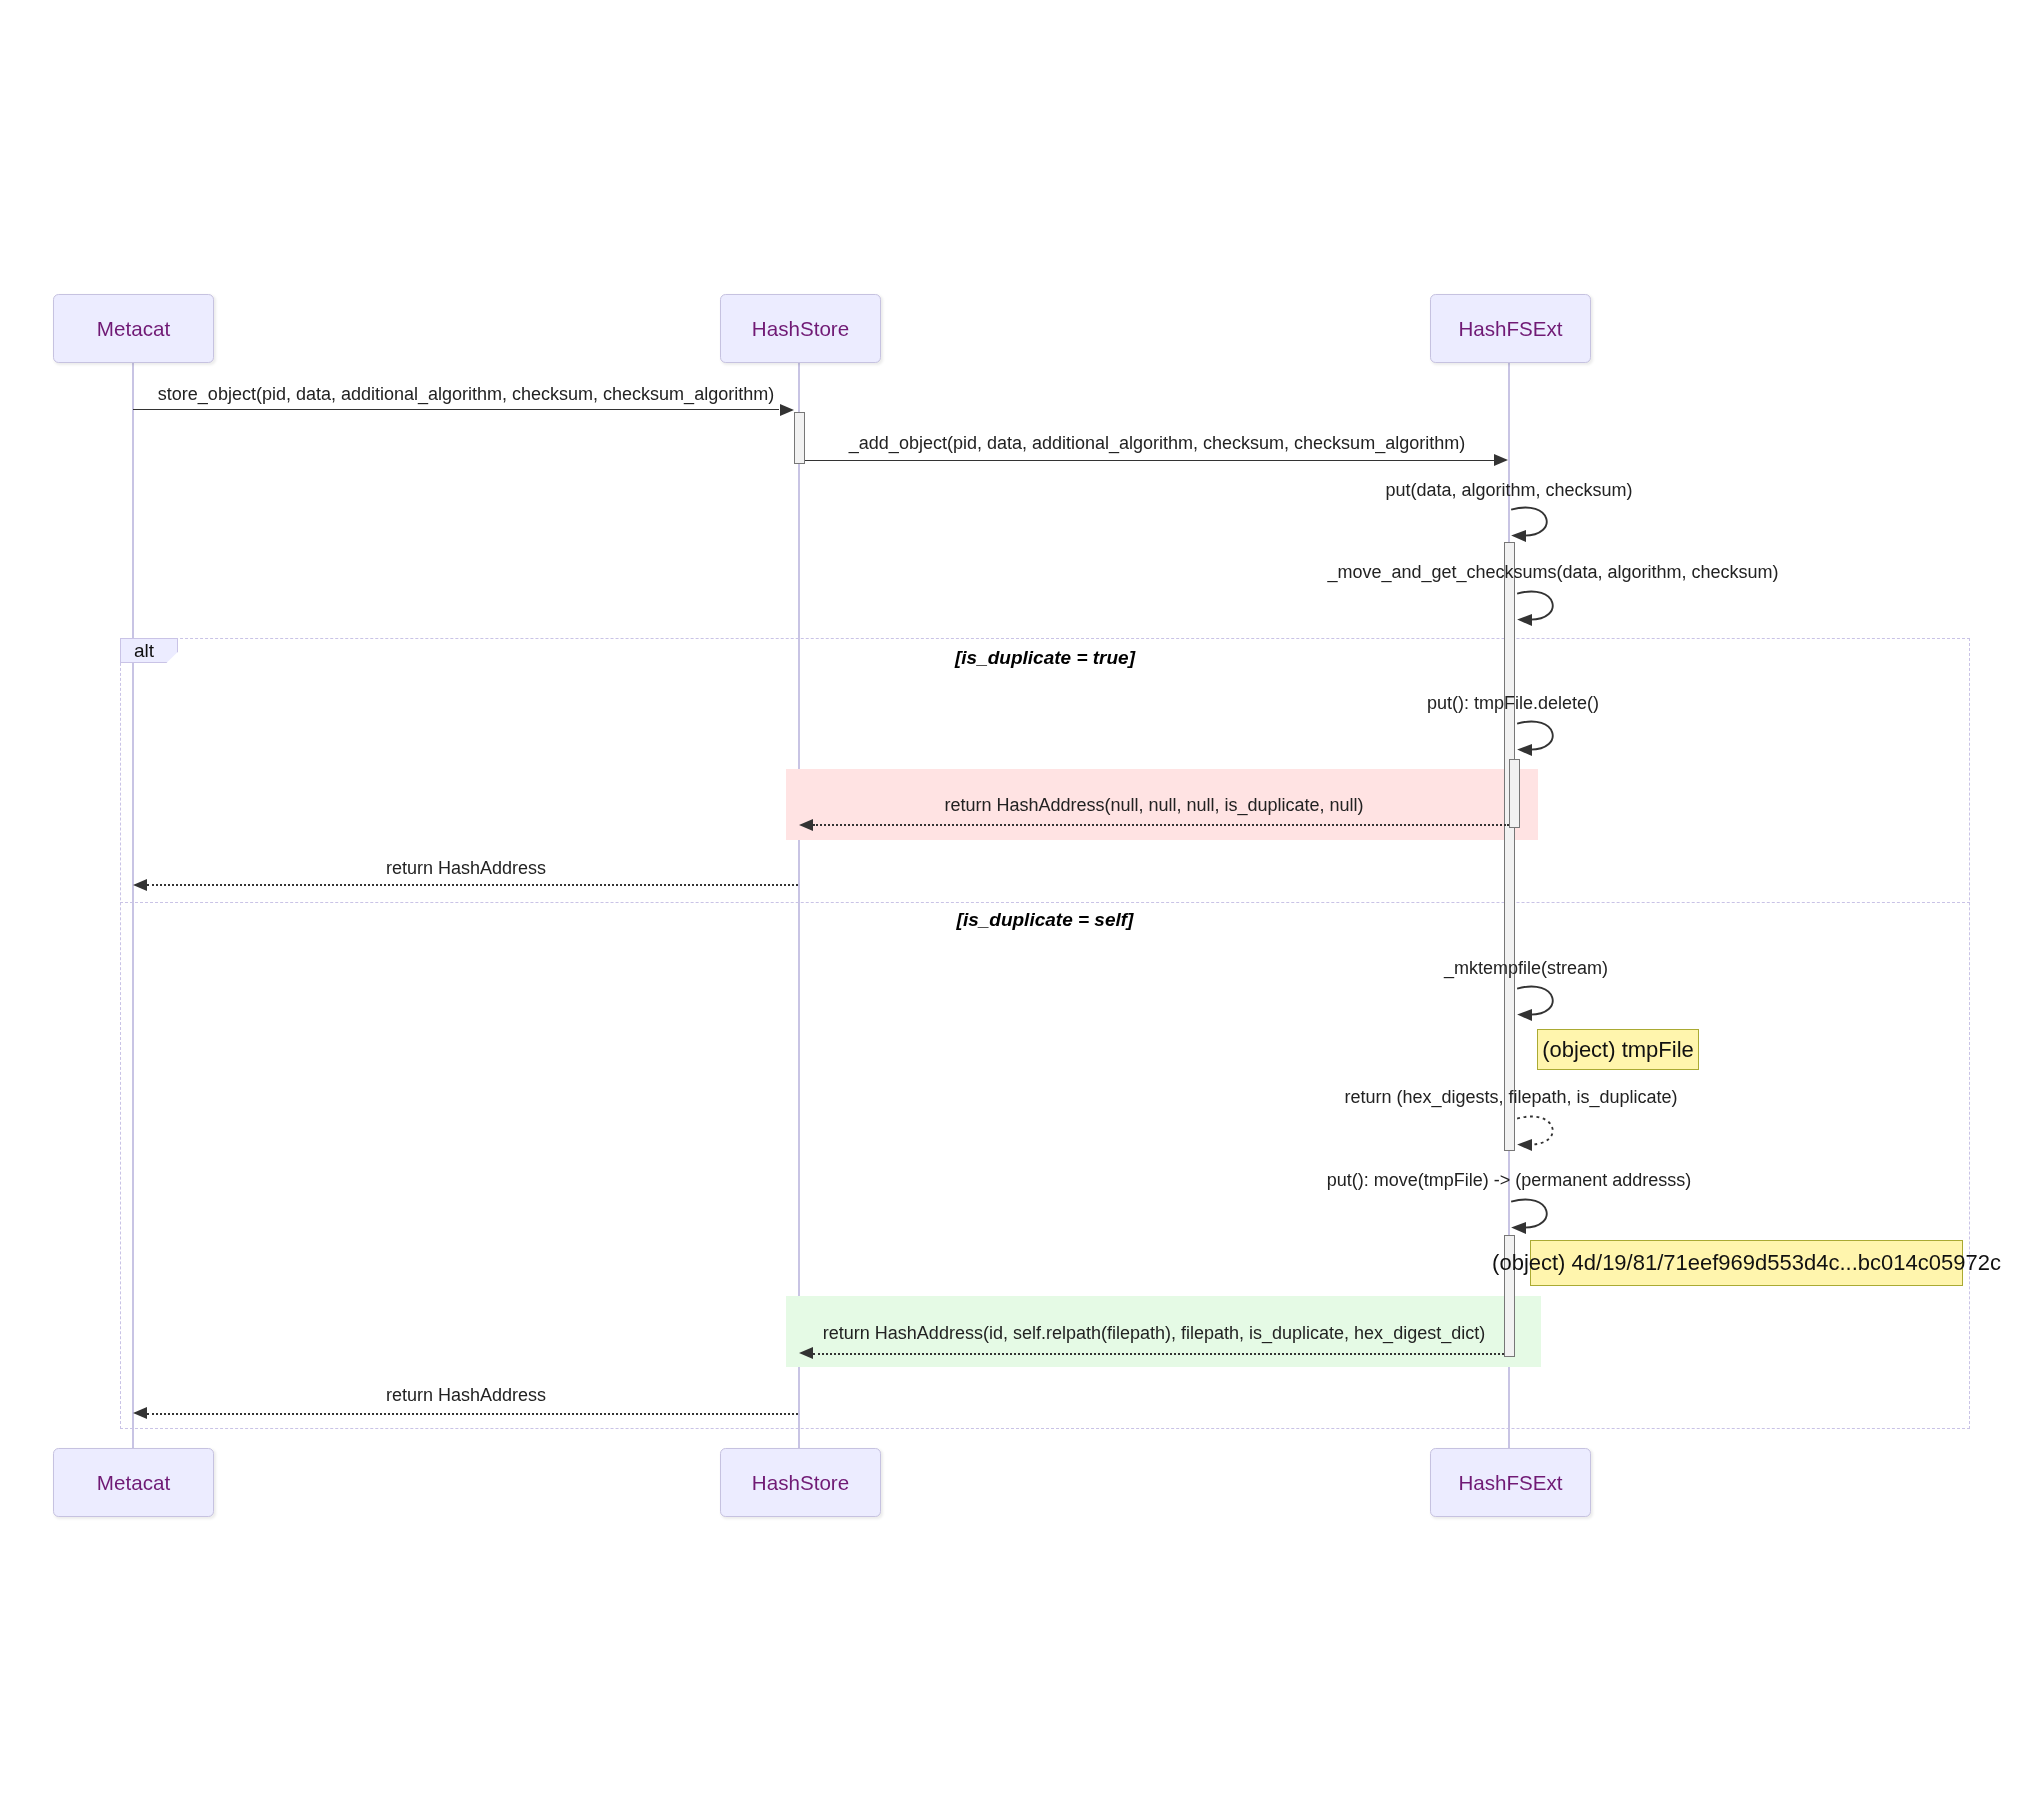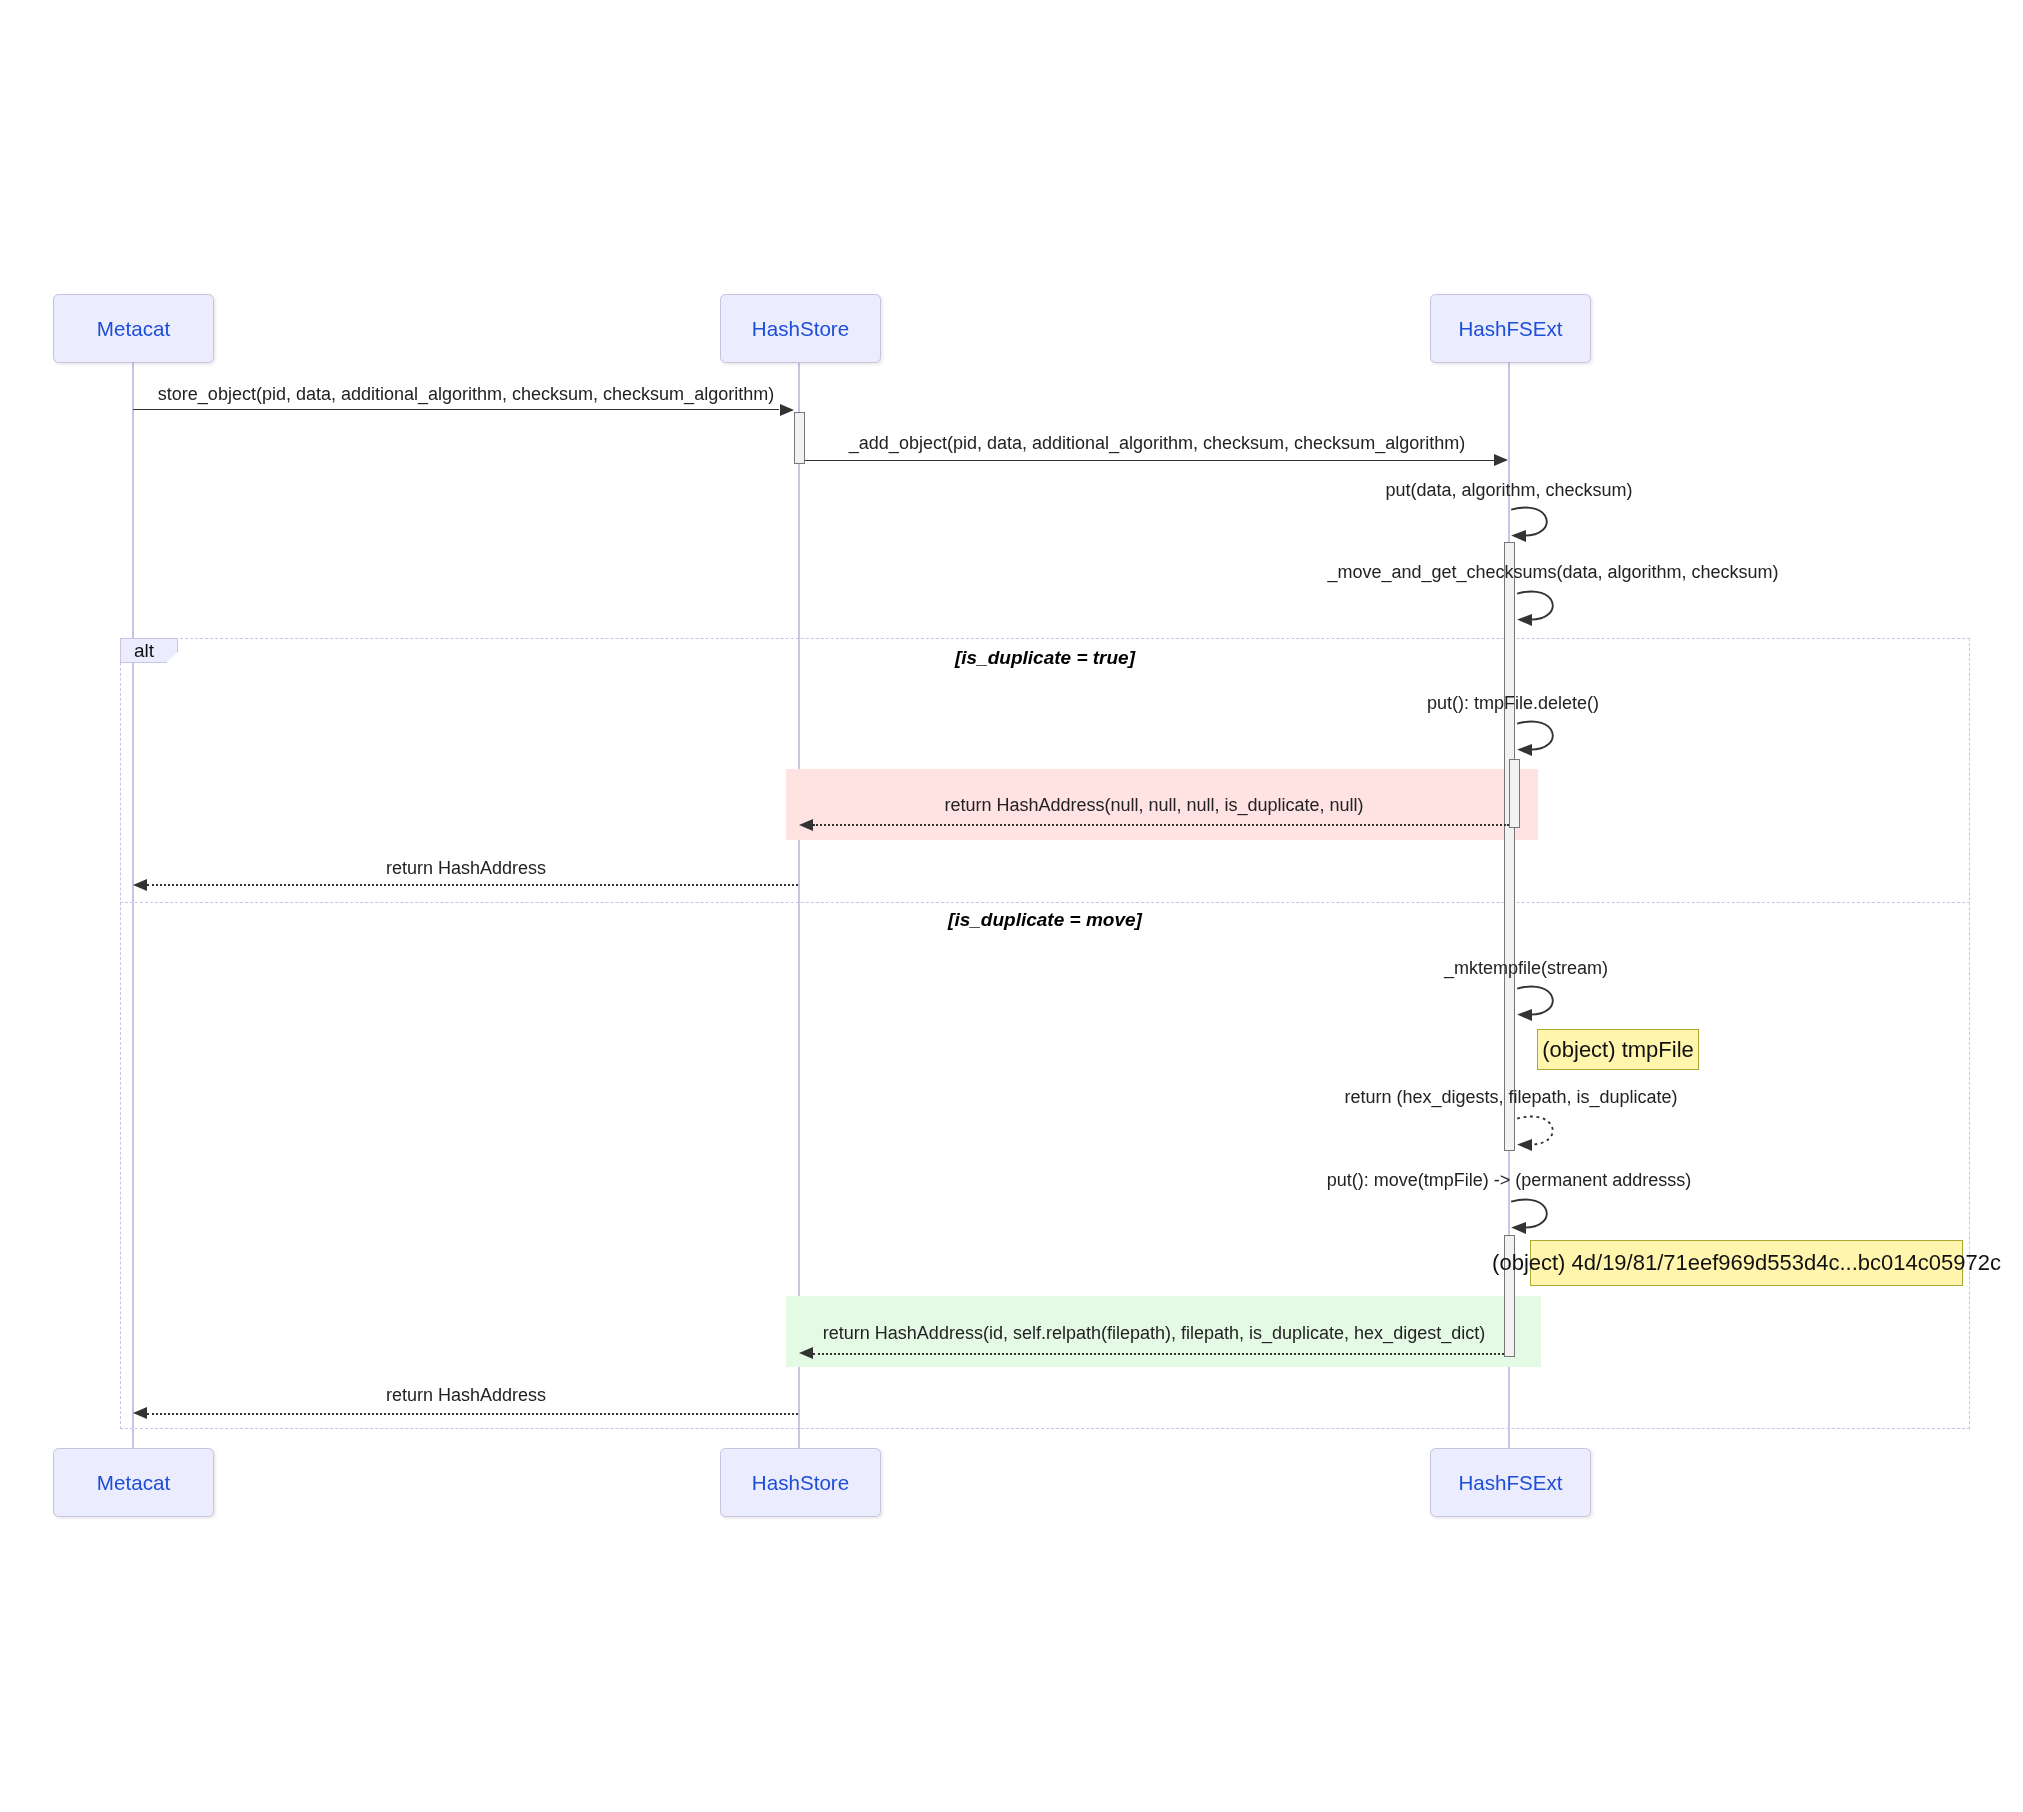--- a/index.html
+++ b/index.html
@@ -2,21 +2,21 @@
 <html style="--actor-fill: #ECECFF; --actor-border: #c6c2e0; --lifeline: #c8c4e4; --frame-border: #c9c3e6; --note-fill: #fff5ad; --note-border: #aaaa33; --highlight-duplicate: #ffe3e3; --highlight-success: #e5fae5; --arrow: #333333;font-size:15px"><head>
 <meta charset="utf-8">
 <style>
   html,body{margin:0;padding:0;background:#ffffff;}
   body{width:2024px;height:1813px;position:relative;font-family:"Liberation Sans",sans-serif;color:#222;}
   .diagram{position:absolute;left:0;top:0;width:2024px;height:1813px;}
 
   .actor{position:absolute;width:159px;height:67px;background:var(--actor-fill,#ECECFF);
          border:0.9px solid var(--actor-border,#c6c2e0);border-radius:5.6px;
          display:flex;align-items:center;justify-content:center;
-         font-size:20.6px;color:#1d4ed8;box-shadow:1.9px 1.9px 2.8px rgba(0,0,0,0.08);}
+         font-size:20.6px;color:#701a75;box-shadow:1.9px 1.9px 2.8px rgba(0,0,0,0.08);}
 
   .lifeline{position:absolute;width:1.9px;background:var(--lifeline,#c8c4e4);top:362px;height:1087px;}
 
   .act{position:absolute;width:11.2px;background:#f2f2f2;border:0.9px solid #777;box-sizing:border-box;}
 
   .altframe{position:absolute;border:1.9px dashed var(--frame-border,#c9c3e6);box-sizing:border-box;}
   .alttab{position:absolute;background:var(--actor-fill,#ECECFF);
           border:0.9px solid var(--frame-border,#c9c3e6);box-sizing:border-box;
           clip-path:polygon(0 0,100% 0,100% 55%,80% 100%,0 100%);
           font-size:19px;color:#111;display:flex;align-items:center;padding-left:13px;}
@@ -43,21 +43,21 @@
 <div class="diagram">
 
   <div class="lifeline" style="left:132px;"></div>
   <div class="lifeline" style="left:798px;"></div>
   <div class="lifeline" style="left:1508px;"></div>
 
   <div class="altframe" style="left:120px;top:638px;width:1850px;height:791px;"></div>
   <div class="divider" style="left:120px;top:902px;width:1850px;"></div>
   <div class="alttab" style="left:120px;top:638px;width:58px;height:25px;">alt</div>
   <div class="cond" style="left:1045px;top:647px;">[is_duplicate = true]</div>
-  <div class="cond" style="left:1045px;top:909px;">[is_duplicate = move]</div>
+  <div class="cond" style="left:1045px;top:909px;">[is_duplicate = self]</div>
 
   <div class="hl" style="left:786px;top:769px;width:752px;height:71px;background:var(--highlight-duplicate,#ffe3e3);"></div>
   <div class="hl" style="left:786px;top:1296px;width:755px;height:71px;background:var(--highlight-success,#e5fae5);"></div>
 
   <div class="act" style="left:794px;top:412px;height:52px;"></div>
   <div class="act" style="left:1504px;top:542px;height:609px;"></div>
   <div class="act" style="left:1509px;top:759px;height:69px;"></div>
   <div class="act" style="left:1504px;top:1235px;height:122px;"></div>
 
   <div class="mlabel" style="left:466px;top:384px;">store_object(pid, data, additional_algorithm, checksum, checksum_algorithm)</div>

